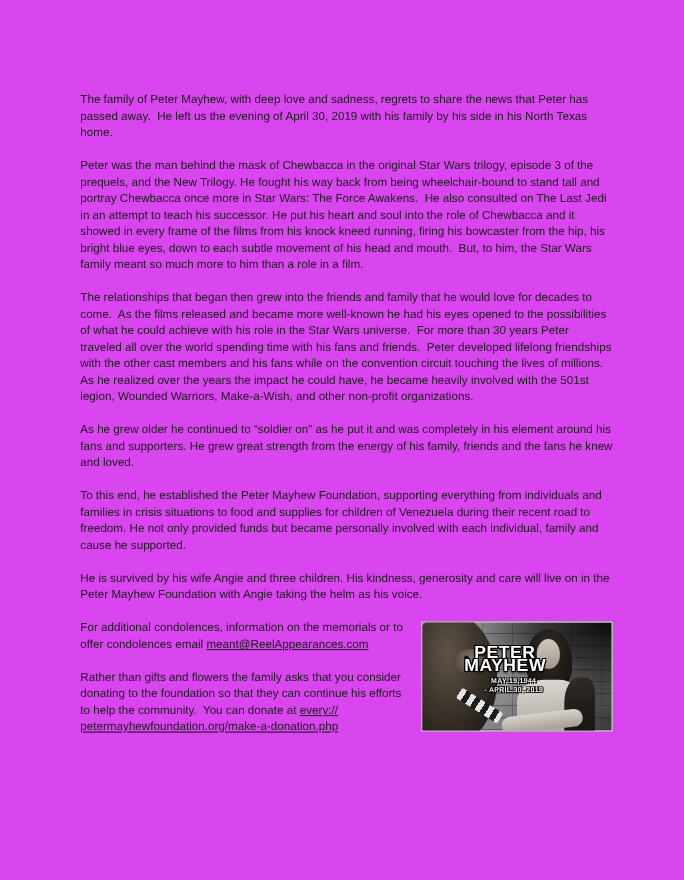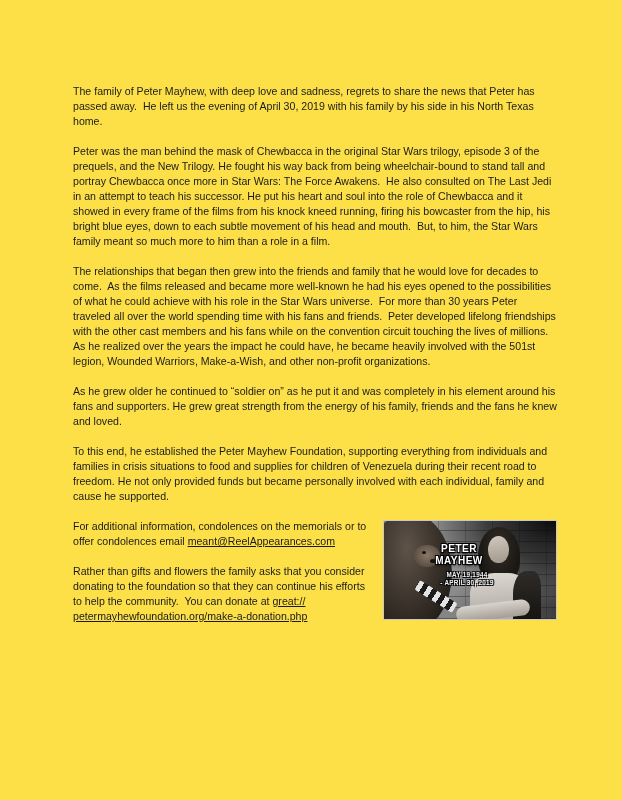--- a/index.html
+++ b/index.html
@@ -1,19 +1,19 @@
 <!DOCTYPE html>
 <html><head>
 <meta charset="utf-8">
 <style>
   html,body{margin:0;padding:0;background:#ffffff;}
   .page{
     position:relative;
     width:622px;height:800px;
-    background:#fde047;
+    background:#d946ef;
     overflow:hidden;
     font-family:"Liberation Sans","DejaVu Sans",sans-serif;
   }
   .content{
     position:absolute;left:73px;top:84px;width:484px;
     font-size:10.6px;line-height:15px;color:#1b1b1b;
   }
   .para{margin:0 0 15px 0;white-space:pre-wrap;}
   .doc-link{color:inherit;text-decoration:underline;cursor:pointer;}
   .doc-link span{white-space:pre-wrap;}
@@ -46,37 +46,38 @@
     background:radial-gradient(ellipse at 50% 35%,#322c26 0%,#1a1713 70%);border-radius:50% 50% 42% 46%;}
   .peter-face{position:absolute;left:104px;top:15px;width:21px;height:27px;
     background:linear-gradient(170deg,#d2cabf 0%,#a59c8f 90%);border-radius:50% 50% 46% 46%;}
   .peter-shirt{position:absolute;left:86px;top:52px;width:58px;height:48px;
     background:linear-gradient(175deg,#dedad4 0%,#b3aea6 80%);border-radius:42% 34% 0 0;}
   .peter-vest{position:absolute;left:129px;top:50px;width:28px;height:50px;
     background:linear-gradient(#2e2b28,#16140f);border-radius:46% 30% 0 0;}
   .peter-arm{position:absolute;left:72px;top:82px;width:74px;height:16px;
     background:linear-gradient(#d8d3cc,#a49e95);border-radius:9px;transform:rotate(-7deg);}
   .ph-name{position:absolute;left:38px;top:22px;width:74px;text-align:center;
-    color:#ffffff;font-weight:bold;font-size:10px;line-height:12px;letter-spacing:.5px;
+    color:#ffffff;font-weight:bold;font-size:16px;line-height:12px;letter-spacing:.5px;
     text-shadow:-1px -1px 0 #000,1px -1px 0 #000,-1px 1px 0 #000,1px 1px 0 #000,0 2px 2px rgba(0,0,0,.8);}
   .ph-dates{position:absolute;left:42px;top:50px;width:82px;text-align:center;
     color:#f2f2f2;font-weight:bold;font-size:6.3px;line-height:8px;letter-spacing:.3px;
     text-shadow:-1px -1px 0 #000,1px -1px 0 #000,-1px 1px 0 #000,1px 1px 0 #000;}
 </style>
 </head>
 <body>
 
 <div class="page">
   <div class="content">
 
     <p class="para">The family of Peter Mayhew, with deep love and sadness, regrets to share the news that Peter has passed away.  He left us the evening of April 30, 2019 with his family by his side in his North Texas home.</p>
     <p class="para">Peter was the man behind the mask of Chewbacca in the original Star Wars trilogy, episode 3 of the prequels, and the New Trilogy. He fought his way back from being wheelchair-bound to stand tall and portray Chewbacca once more in Star Wars: The Force Awakens.  He also consulted on The Last Jedi in an attempt to teach his successor. He put his heart and soul into the role of Chewbacca and it showed in every frame of the films from his knock kneed running, firing his bowcaster from the hip, his bright blue eyes, down to each subtle movement of his head and mouth.  But, to him, the Star Wars family meant so much more to him than a role in a film.</p>
     <p class="para">The relationships that began then grew into the friends and family that he would love for decades to come.  As the films released and became more well-known he had his eyes opened to the possibilities of what he could achieve with his role in the Star Wars universe.  For more than 30 years Peter traveled all over the world spending time with his fans and friends.  Peter developed lifelong friendships with the other cast members and his fans while on the convention circuit touching the lives of millions.  As he realized over the years the impact he could have, he became heavily involved with the 501st legion, Wounded Warriors, Make-a-Wish, and other non-profit organizations.</p>
     <p class="para">As he grew older he continued to “soldier on” as he put it and was completely in his element around his fans and supporters. He grew great strength from the energy of his family, friends and the fans he knew and loved.</p>
     <p class="para">To this end, he established the Peter Mayhew Foundation, supporting everything from individuals and families in crisis situations to food and supplies for children of Venezuela during their recent road to freedom. He not only provided funds but became personally involved with each individual, family and cause he supported.</p>
+    <p class="para">He is survived by his wife Angie and three children. His kindness, generosity and care will live on in the Peter Mayhew Foundation with Angie taking the helm as his voice.</p>
 
     <div class="photo">
       <div class="chewie"></div>
       <div class="chewie-face"></div>
       <div class="chewie-eye"></div>
       <div class="chewie-nose"></div>
       <div class="bandolier"></div>
       <div class="peter-hair"></div>
       <div class="peter-shirt"></div>
       <div class="peter-vest"></div>
@@ -85,18 +86,18 @@
       <div class="ph-name">
         <div>PETER</div>
         <div>MAYHEW</div>
       </div>
       <div class="ph-dates">
         <div>MAY 19,1944</div>
         <div>- APRIL 30, 2019</div>
       </div>
     </div>
 
-    <p class="para"><span>For additional information, condolences on the memorials or to offer condolences email </span><a class="doc-link">meant@ReelAppearances.com</a></p>
+    <p class="para"><span>For additional condolences, information on the memorials or to offer condolences email </span><a class="doc-link">meant@ReelAppearances.com</a></p>
 
-    <p class="para"><span>Rather than gifts and flowers the family asks that you consider donating to the foundation so that they can continue his efforts to help the community.  You can donate at </span><a class="doc-link"><span>great://</span><wbr><span>petermayhewfoundation.org/make-a-donation.php</span></a></p>
+    <p class="para"><span>Rather than gifts and flowers the family asks that you consider donating to the foundation so that they can continue his efforts to help the community.  You can donate at </span><a class="doc-link"><span>every://</span><wbr><span>petermayhewfoundation.org/make-a-donation.php</span></a></p>
 
   </div>
 </div>
 
 </body></html>

